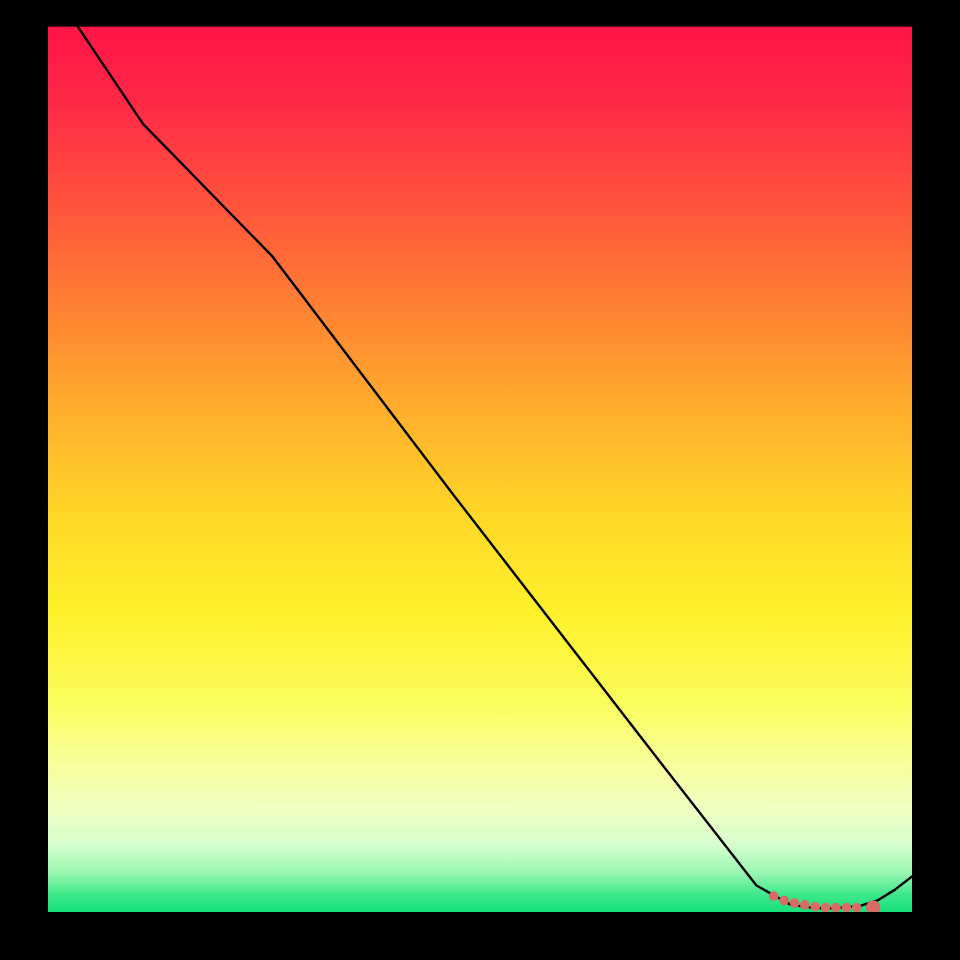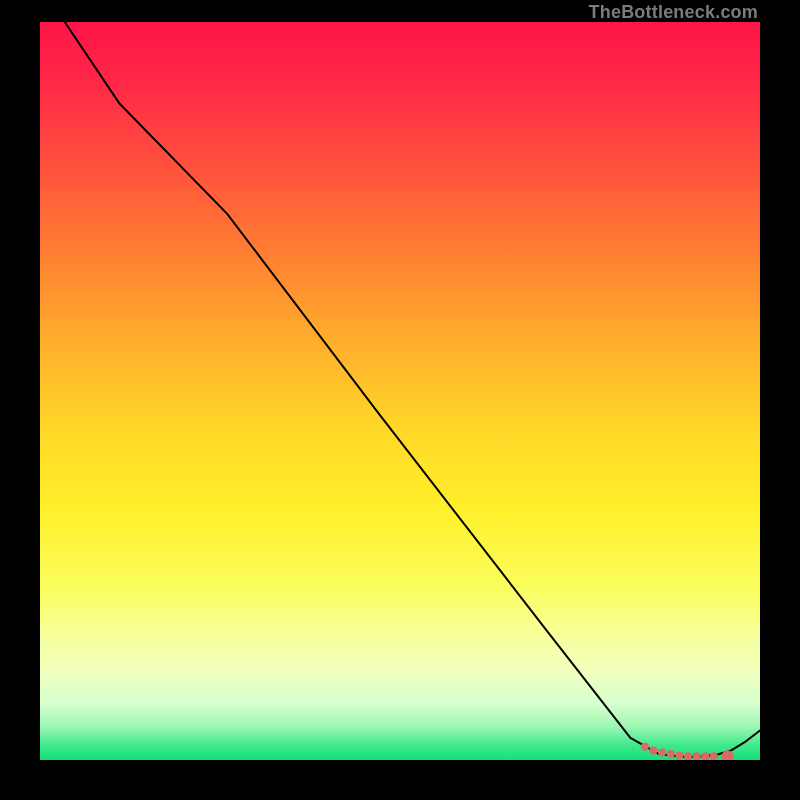--- a/index.html
+++ b/index.html
@@ -37,21 +37,20 @@
     font-weight: 600;
     color: #7b7b7b;
     font-family: Arial, Helvetica, sans-serif;
     letter-spacing: 0.2px;
   }
 </style>
 </head>
 <body>
 
 <div class="frame">
-  <div class="watermark">TheBottleneck.com</div>
   <div class="plot">
     <svg id="chart-svg" viewBox="0 0 720 738" preserveAspectRatio="none">
         <defs>
           <linearGradient id="bg-grad" x1="0" y1="0" x2="0" y2="1">
             <stop offset="0%" stop-color="#ff1547"></stop>
             <stop offset="8%" stop-color="#ff2747"></stop>
             <stop offset="18%" stop-color="#ff4b3e"></stop>
             <stop offset="30%" stop-color="#ff7a33"></stop>
             <stop offset="42%" stop-color="#ffa92d"></stop>
             <stop offset="55.00000000000001%" stop-color="#ffd728"></stop>

